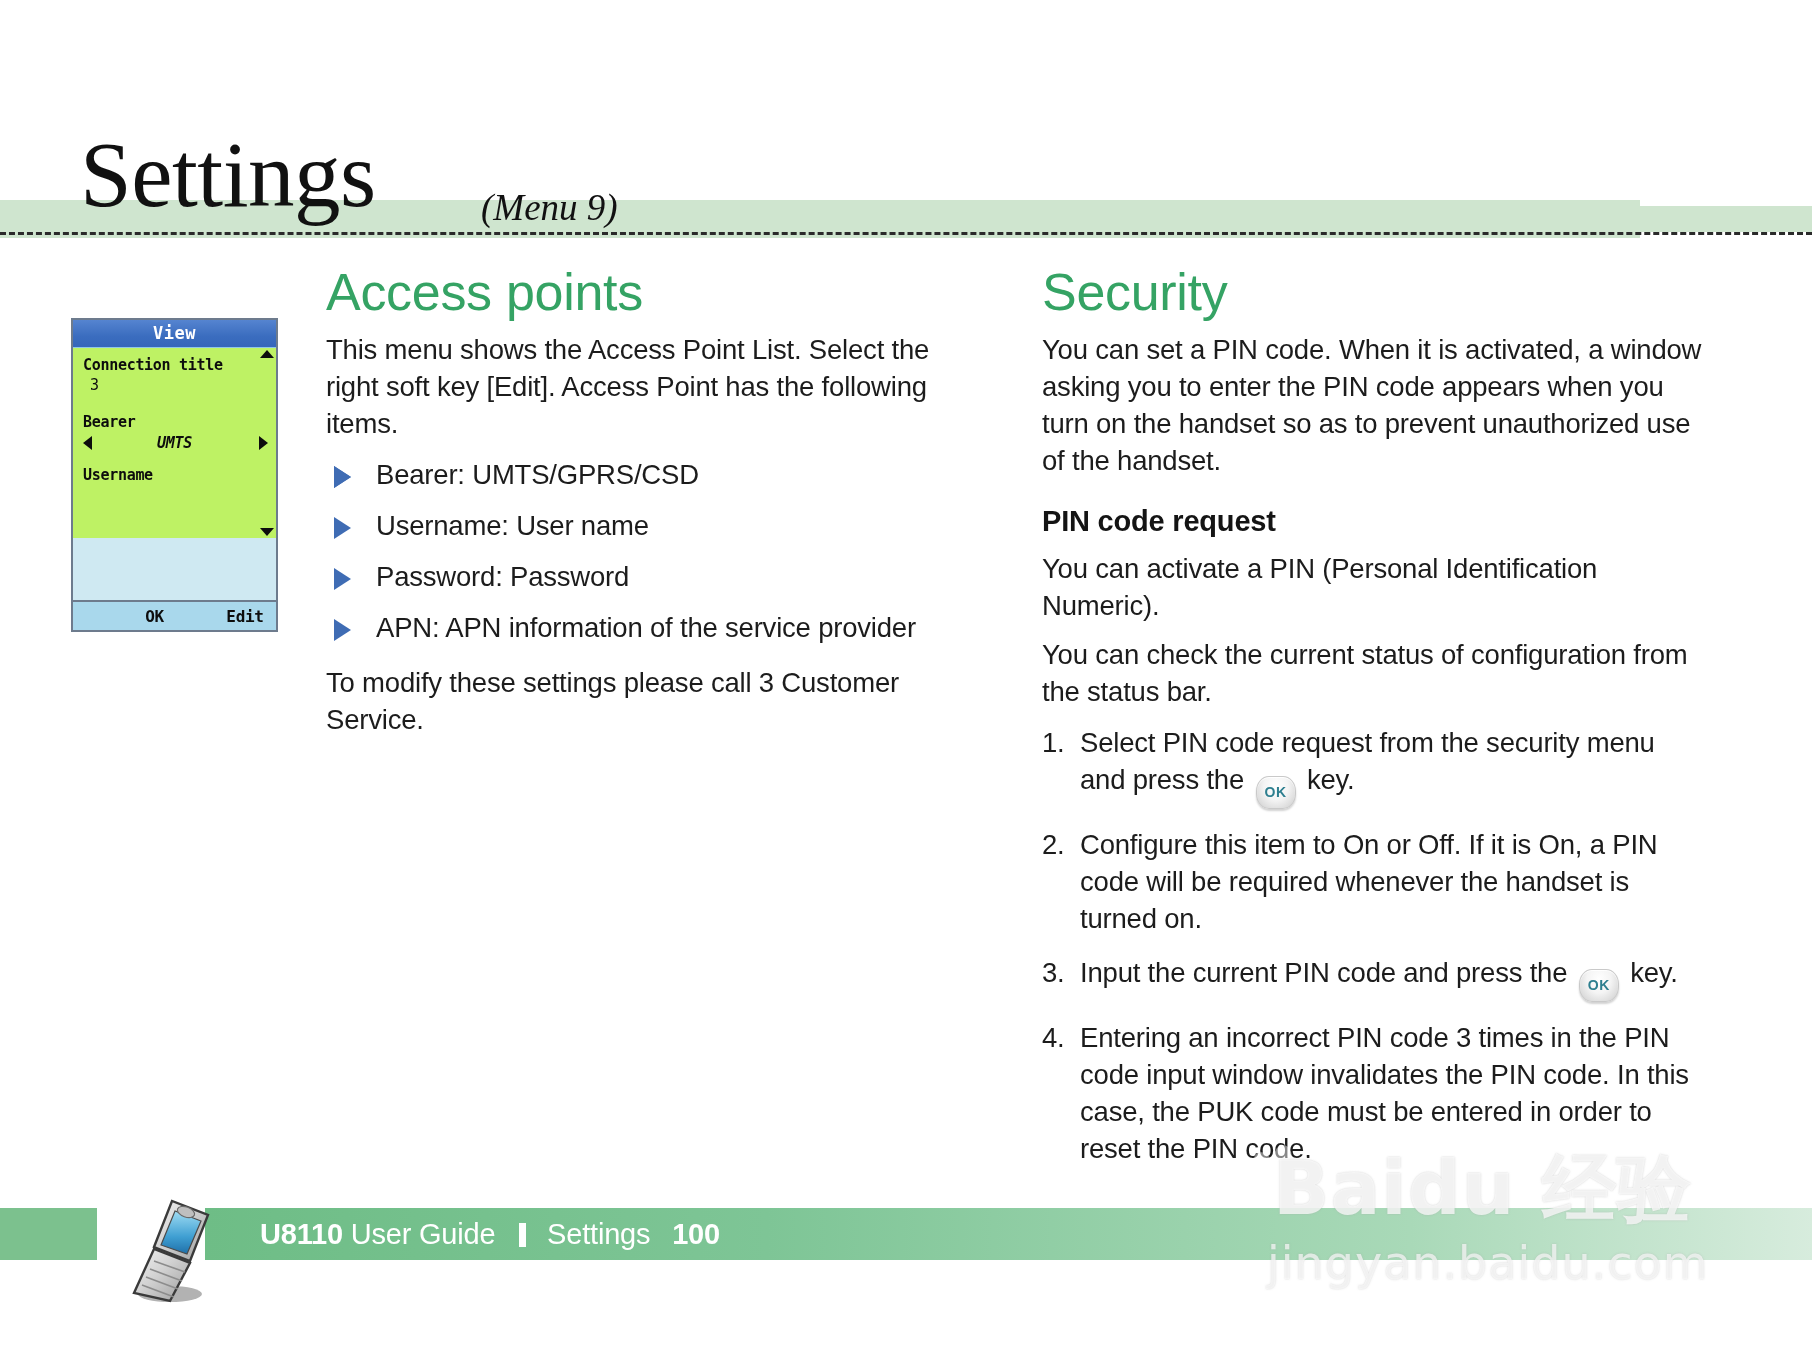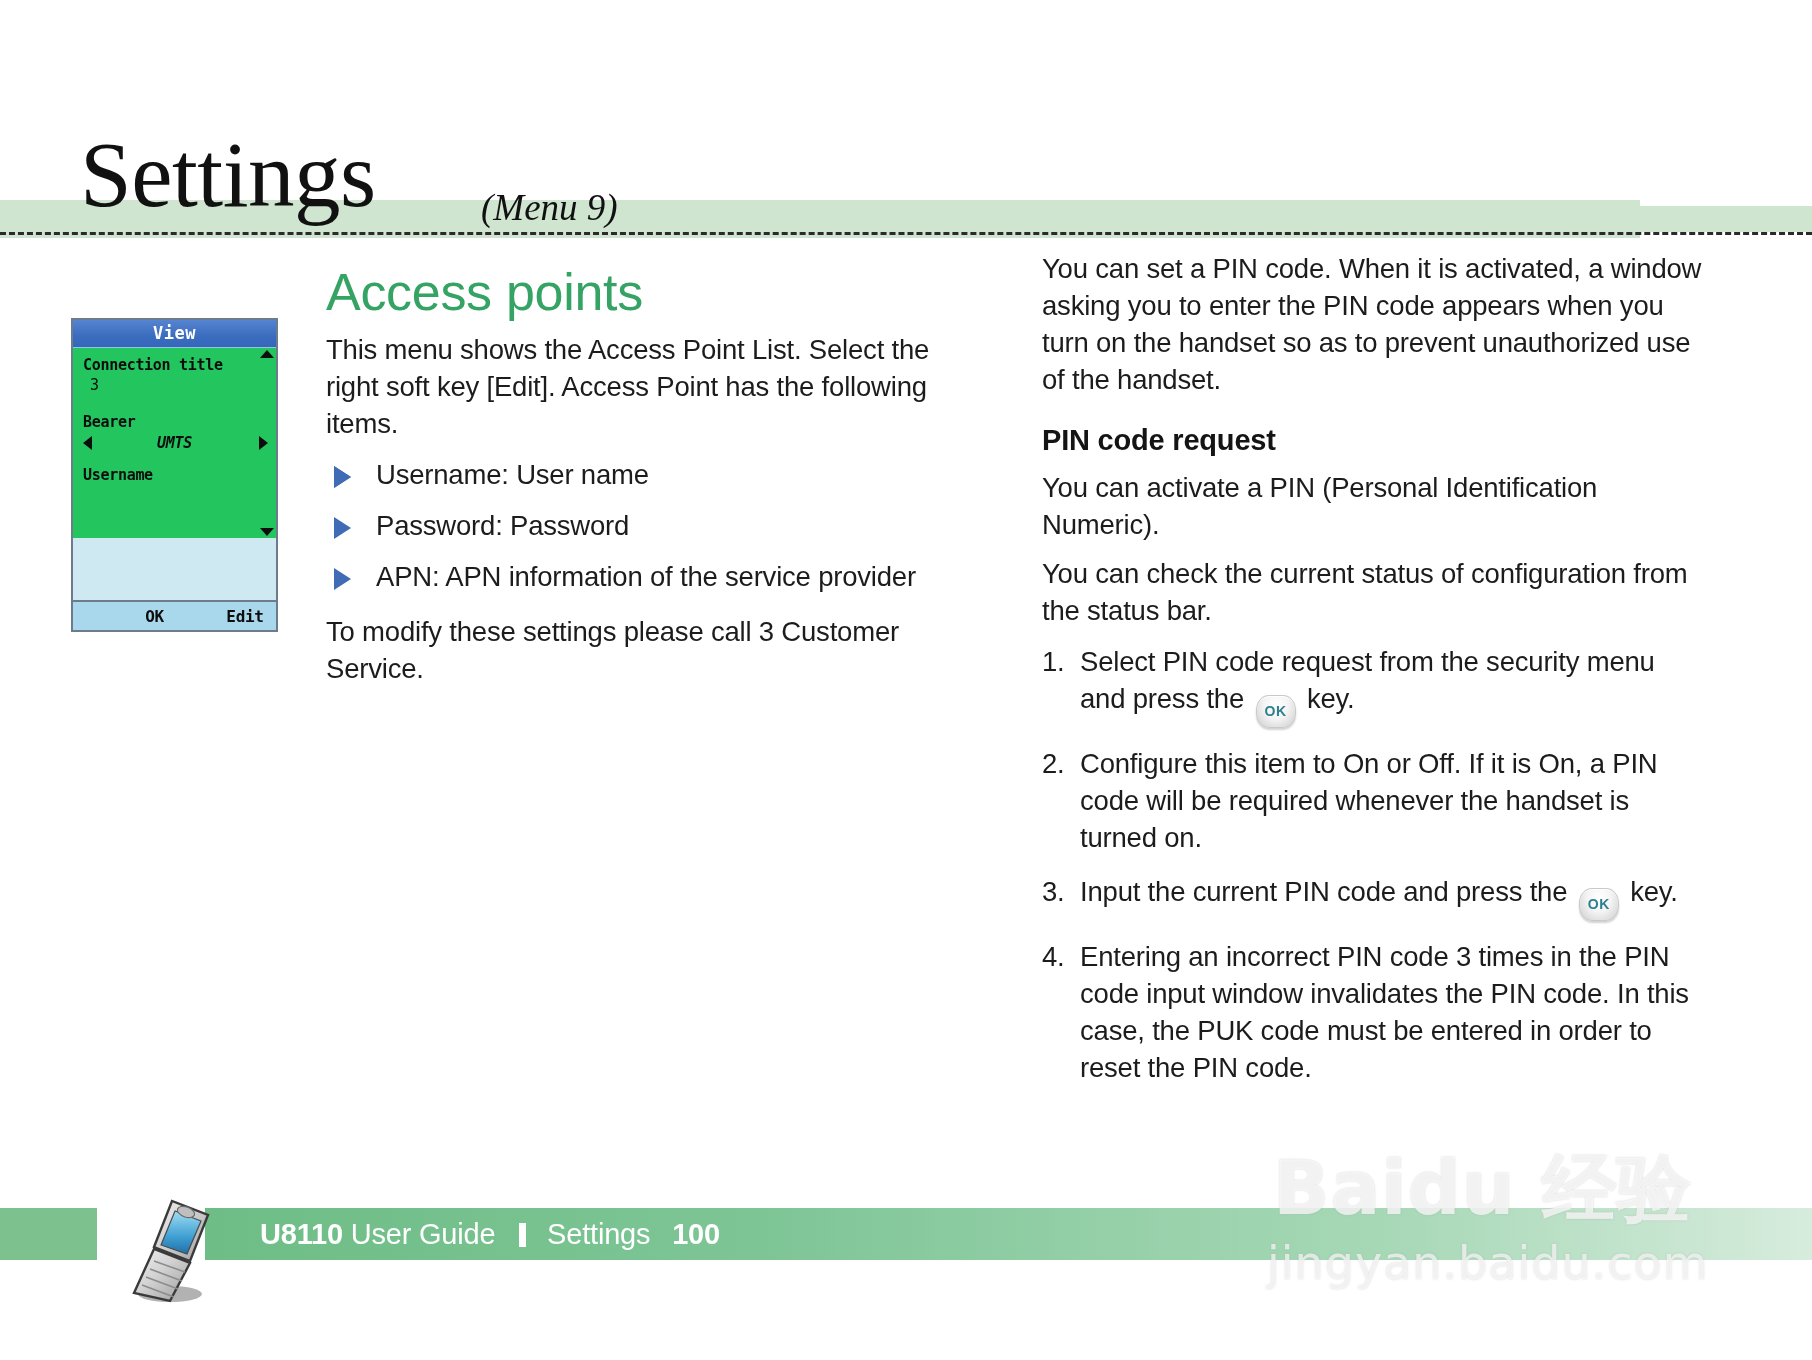--- a/index.html
+++ b/index.html
@@ -97,21 +97,21 @@
     font-size: 17px;
     font-weight: bold;
     text-align: center;
     line-height: 27px;
     letter-spacing: 0.5px;
     border-bottom: 1px solid #8fc6e8;
   }
   .phone-shot .screen {
     position: relative;
     height: 190px;
-    background: #22c55e;
+    background: #bef264;
     padding: 8px 10px 0 10px;
     box-sizing: border-box;
   }
   .phone-shot .lbl {
     font-size: 15px;
     font-weight: bold;
     color: #0d0d0d;
     line-height: 19px;
     letter-spacing: -0.3px;
   }
@@ -390,28 +390,30 @@
       <span class="sk-ok">OK</span>
       <span class="sk-edit">Edit</span>
     </div>
   </div>
 
   <div class="col col-left">
     <h2 class="sec-heading">Access points</h2>
     <p class="body">This menu shows the Access Point List. Select the right soft key [Edit]. Access Point has the following items.</p>
     <ul class="tri-list">
       <li><span class="tri"></span></li>
+      <li><span class="tri"></span><span>Bearer: UMTS/GPRS/CSD</span></li>
       <li><span class="tri"></span><span>Username: User name</span></li>
       <li><span class="tri"></span><span>Password: Password</span></li>
       <li><span class="tri"></span><span>APN: APN information of the service provider</span></li>
     </ul>
     <p class="body">To modify these settings please call 3 Customer Service.</p>
   </div>
 
   <div class="col col-right">
+    <h2 class="sec-heading">Security</h2>
     <p class="body">You can set a PIN code. When it is activated, a window asking you to enter the PIN code appears when you turn on the handset so as to prevent unauthorized use of the handset.</p>
     <h3 class="sub-heading">PIN code request</h3>
     <p class="body">You can activate a PIN (Personal Identification Numeric).</p>
     <p class="body">You can check the current status of configuration from the status bar.</p>
 
     <ol class="num-list">
       <li>
         <span>Select PIN code request from the security menu and press the</span>
         <span class="okkey">OK</span>
         <span>key.</span>

